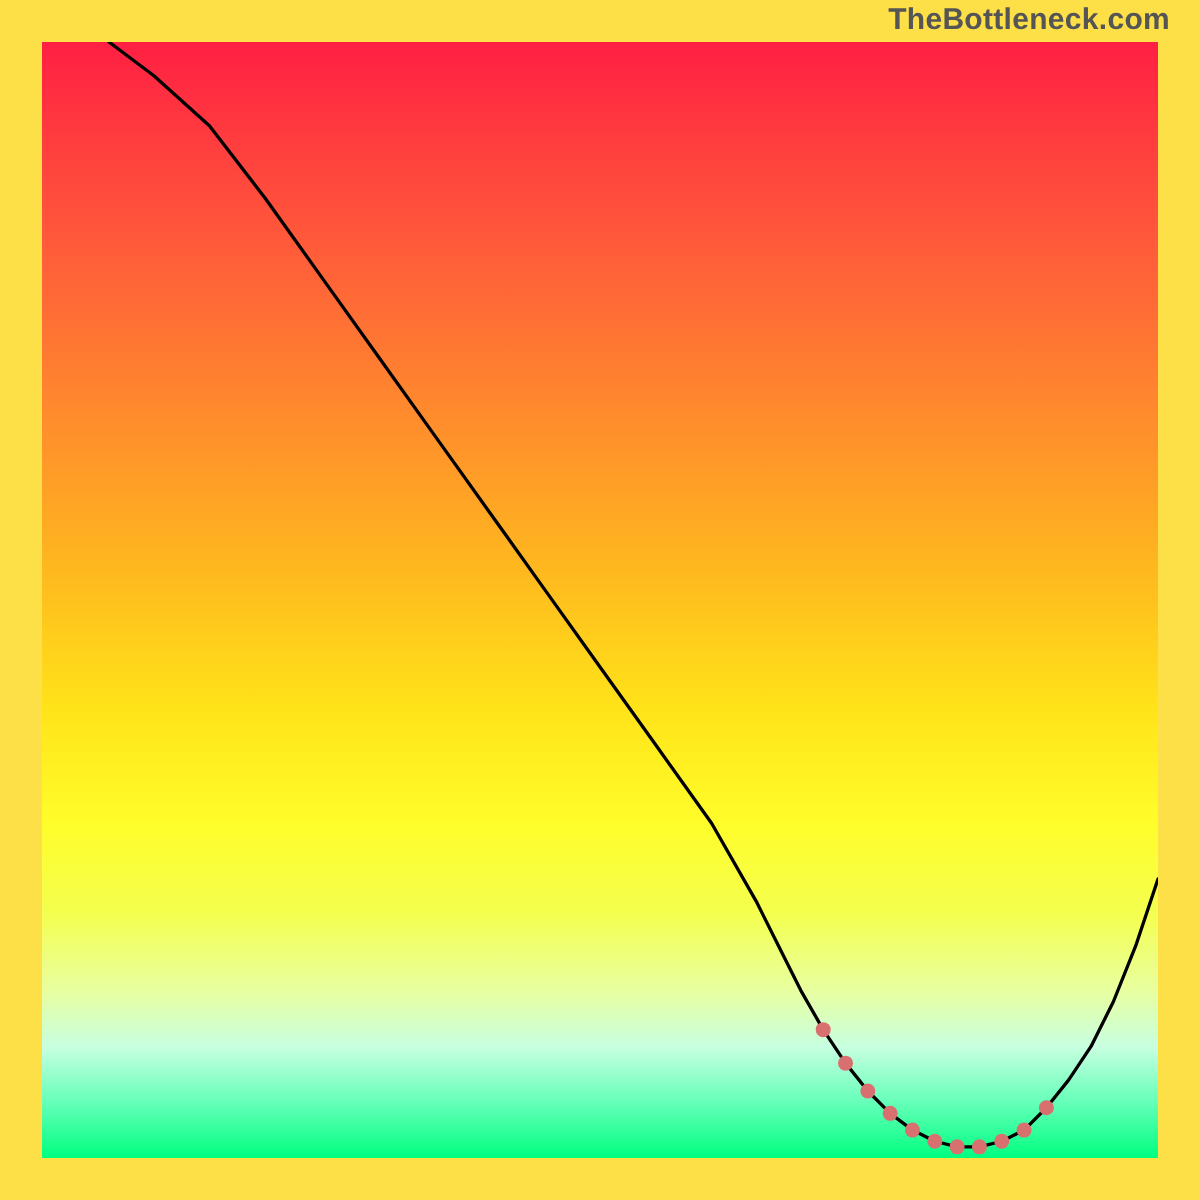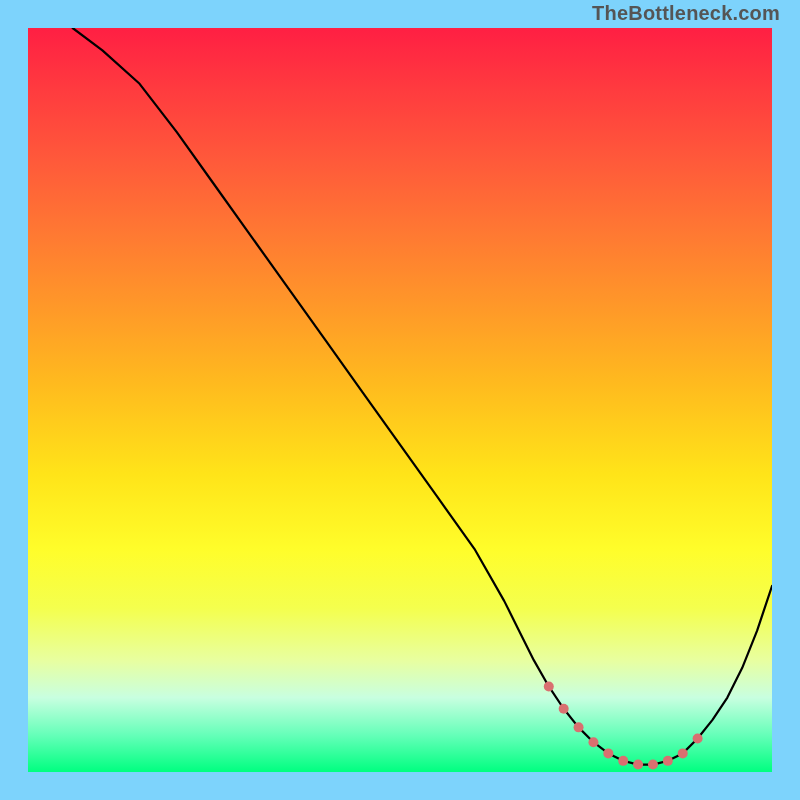--- a/index.html
+++ b/index.html
@@ -8,21 +8,21 @@
     width: 800px;
     height: 800px;
     background: #000;
     overflow: hidden;
     font-family: Arial, Helvetica, sans-serif;
   }
   .frame {
     position: absolute;
     left: 0; top: 0;
     width: 800px; height: 800px;
-    background: #7dd3fc;
+    background: #fde047;
   }
   .watermark {
     position: absolute;
     top: 2px;
     right: 20px;
     color: #555;
     font-size: 20px;
     font-weight: 600;
     letter-spacing: 0.2px;
     user-select: none;

